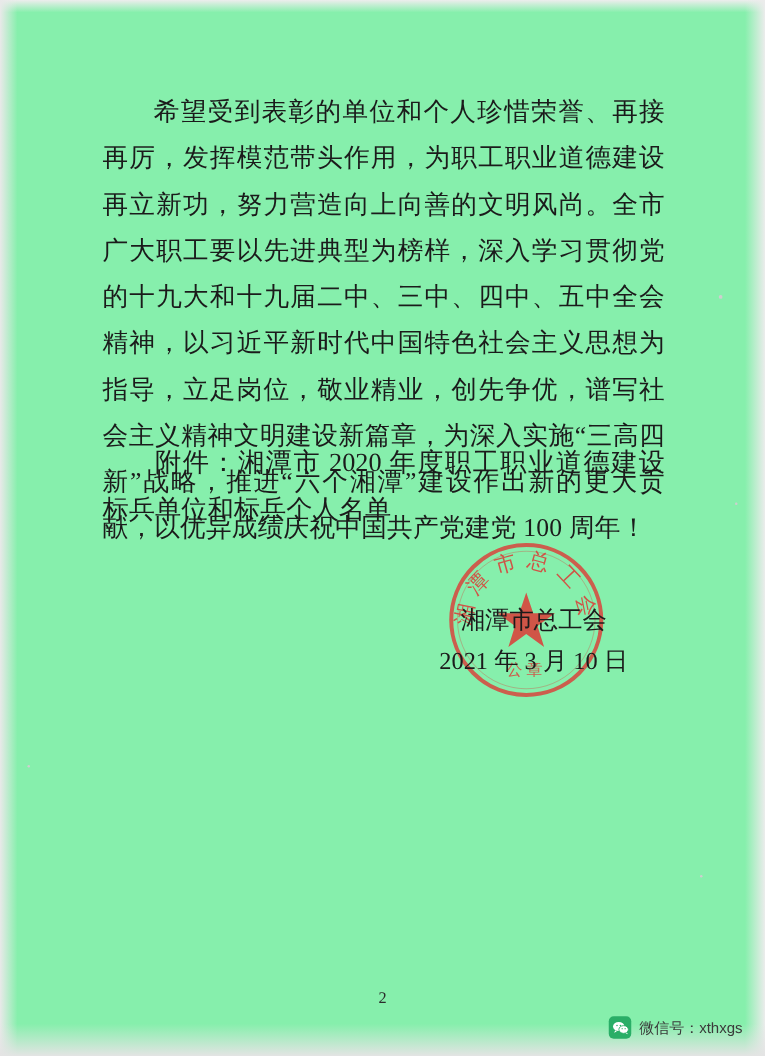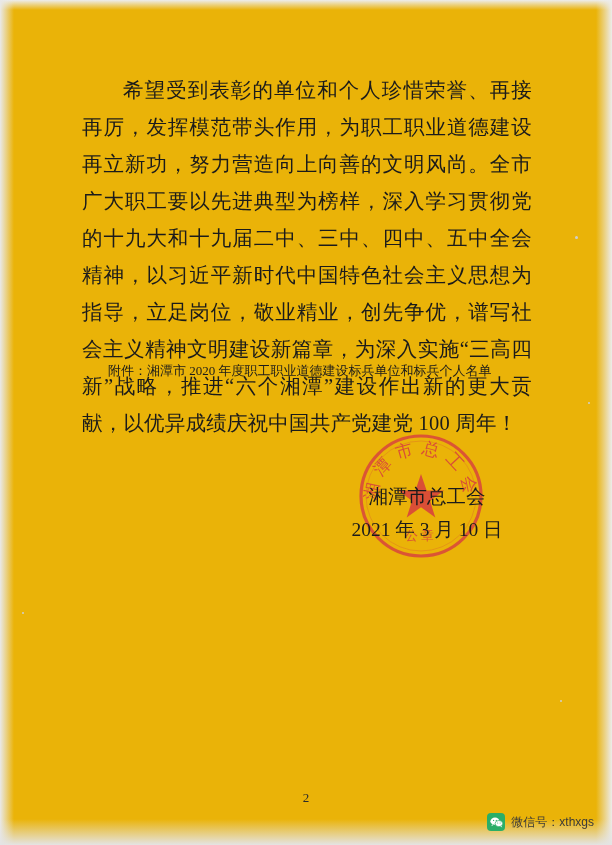--- a/index.html
+++ b/index.html
@@ -11,21 +11,21 @@
     height: 845px;
     background: #ffffff;
     font-family: "Liberation Serif", "DejaVu Serif", serif;
     color: #1a1a1a;
     position: relative;
     overflow: hidden;
   }
   .page {
     position: absolute;
     inset: 0;
-    background: #eab308;
+    background: #86efac;
   }
   
   .edge-left {
     position: absolute;
     left: 0; top: 0; bottom: 0; width: 14px;
     background: linear-gradient(to right, #e9e9e9, rgba(255,255,255,0));
     pointer-events: none;
   }
   .edge-right {
     position: absolute;
@@ -67,21 +67,21 @@
   .body-text p {
     margin: 0;
     text-indent: 2em;
   }
 
   .attachment {
     position: absolute;
     left: 82px;
     top: 352px;
     width: 450px;
-    font-size: 13px;
+    font-size: 21px;
     line-height: 37px;
     text-align: justify;
     text-justify: inter-ideograph;
     color: #1b1b1b;
   }
   .attachment p {
     margin: 0;
     text-indent: 2em;
   }
 

